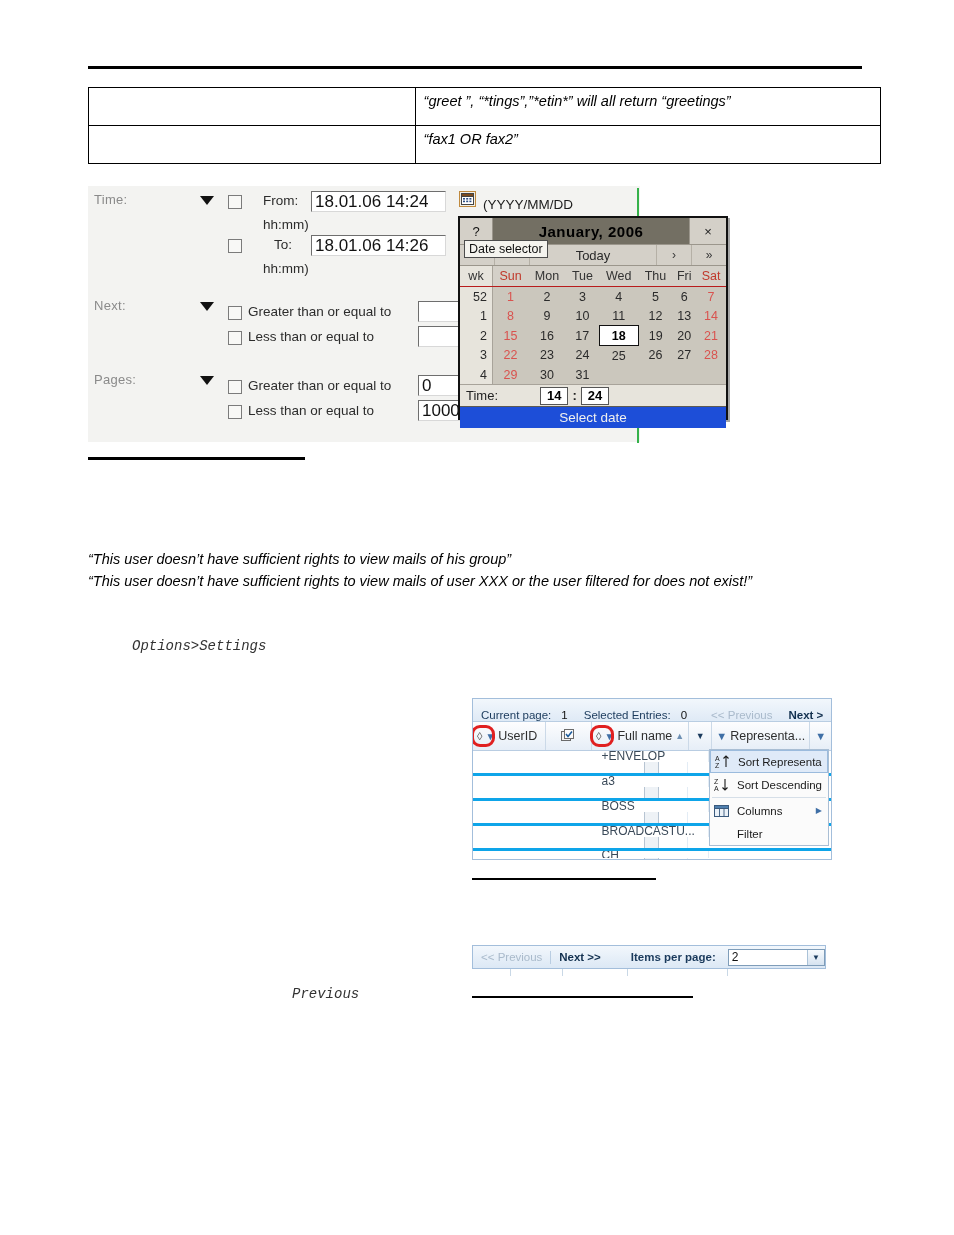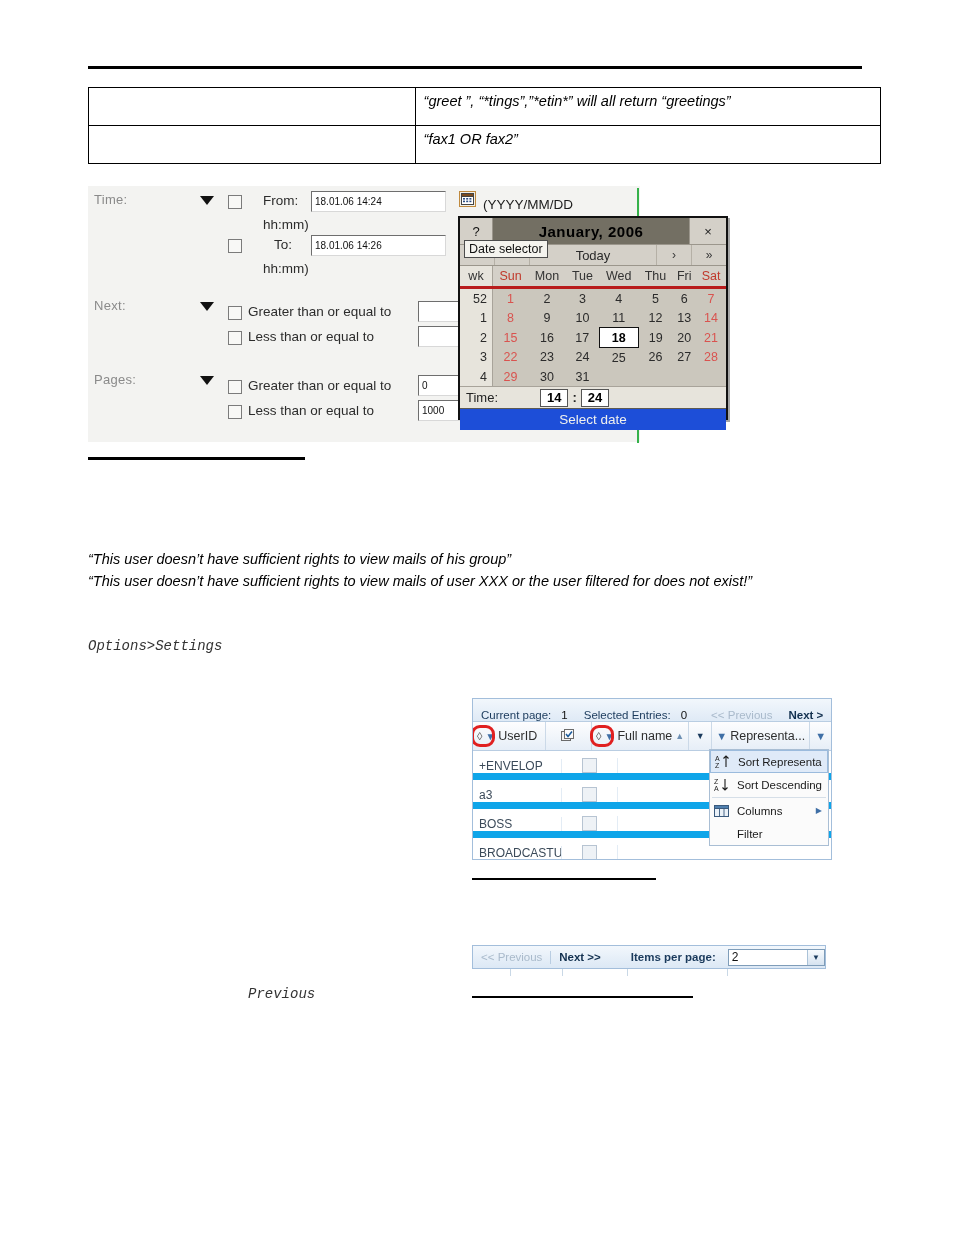--- a/index.html
+++ b/index.html
@@ -24,21 +24,21 @@
 
   
   .para{
     position:absolute;
     font-family:"Liberation Sans",sans-serif;
     font-style:italic;font-size:14.5px;color:#000;white-space:nowrap;
   }
   .mono{
     position:absolute;
     font-family:"Liberation Mono",monospace;
-    font-style:italic;font-size:14px;color:#333;white-space:nowrap;
+    font-style:italic;font-size:14px;color:#333;white-space:nowrap;margin-left:44px;
   }
 
   
   #filter-panel{
     left:88px;top:186px;width:552px;height:256px;
     background:#f3f3f1;
   }
   .fl-label{
     position:absolute;font-size:13px;color:#8a8a8a;
     font-family:"Liberation Sans",sans-serif;letter-spacing:.3px;
@@ -52,21 +52,21 @@
     position:absolute;width:12px;height:12px;
     border:1px solid #7b7b7b;background:#f8f8f6;
   }
   .fl-text{
     position:absolute;font-size:13.5px;color:#2c2c2c;
     font-family:"Liberation Sans",sans-serif;white-space:nowrap;
   }
   .fl-input{
     position:absolute;background:#fff;
     border:1px solid #6e6e6e;border-right-color:#d8d8d8;border-bottom-color:#d8d8d8;
-    font-size:10px;color:#111;font-family:"Liberation Sans",sans-serif;
+    font-size:17px;color:#111;font-family:"Liberation Sans",sans-serif;
     padding:1px 3px;box-sizing:border-box;line-height:17px;
   }
   .cal-btn{
     position:absolute;width:17px;height:16px;
     background:#f0efe8;border:1px solid #c08a3e;box-sizing:border-box;
     display:flex;align-items:center;justify-content:center;
   }
   .green-caret{position:absolute;width:2px;background:#35b14a;}
 
   
@@ -107,21 +107,21 @@
   .ds-nav .today{flex:1;font-size:13px;color:#2a2a2a;}
   .ds-nav .n5{border-right:none;}
   .ds-tooltip{
     position:absolute;left:4px;top:22px;z-index:9;
     background:#f4f3ee;border:1px solid #4c4c4c;
     font-size:12.5px;color:#111;padding:1px 4px;white-space:nowrap;
   }
   .ds-grid{width:100%;border-collapse:collapse;}
   .ds-grid th{
     height:18px;font-size:12.5px;font-weight:normal;color:#333;
-    background:#d4d0c8;border-bottom:3px solid #b91c1c;
+    background:#d4d0c8;border-bottom:1px solid #b91c1c;
   }
   .ds-grid th.wkh{background:#e7e4dc;border-right:1px solid #a8a39a;width:30px;}
   .ds-grid th.we{color:#c0392b;}
   .ds-grid td{
     height:17px;text-align:center;font-size:12.5px;color:#2b2b2b;
     background:#cbc7bd;
   }
   .ds-grid td.wk{
     background:#e7e4dc;color:#2b2b2b;border-right:1px solid #a8a39a;text-align:right;padding-right:5px;
   }
@@ -177,21 +177,21 @@
   .g-head .c5{width:100px;}
   .g-head .c6{width:20px;justify-content:center;}
   .diamond{font-size:11px;color:#5a5a5a;}
   .funnel{font-size:10px;color:#3f6fa6;}
   .sortasc{font-size:9px;color:#6d8fb3;}
   .redbox{
     position:absolute;border:3px solid #e02020;border-radius:9px;
     box-sizing:border-box;pointer-events:none;
   }
   .g-row{
-    height:22px;display:flex;align-items:flex-end;border-bottom:7px solid #0ea5e9;
+    height:22px;display:flex;align-items:center;border-bottom:3px solid #0ea5e9;flex-direction:column;
   }
   .g-row .rc{
     display:flex;align-items:center;padding:0 6px;
     border-right:1px solid #e3ecf5;font-size:12px;color:#3b4a59;white-space:nowrap;overflow:hidden;
   }
   .g-row .r1{width:100px;}
   .g-row .r2{width:58px;justify-content:center;}
   .g-row .r3{width:108px;}
   .g-row .r4{width:22px;}
   .g-row .r5{width:100px;}

